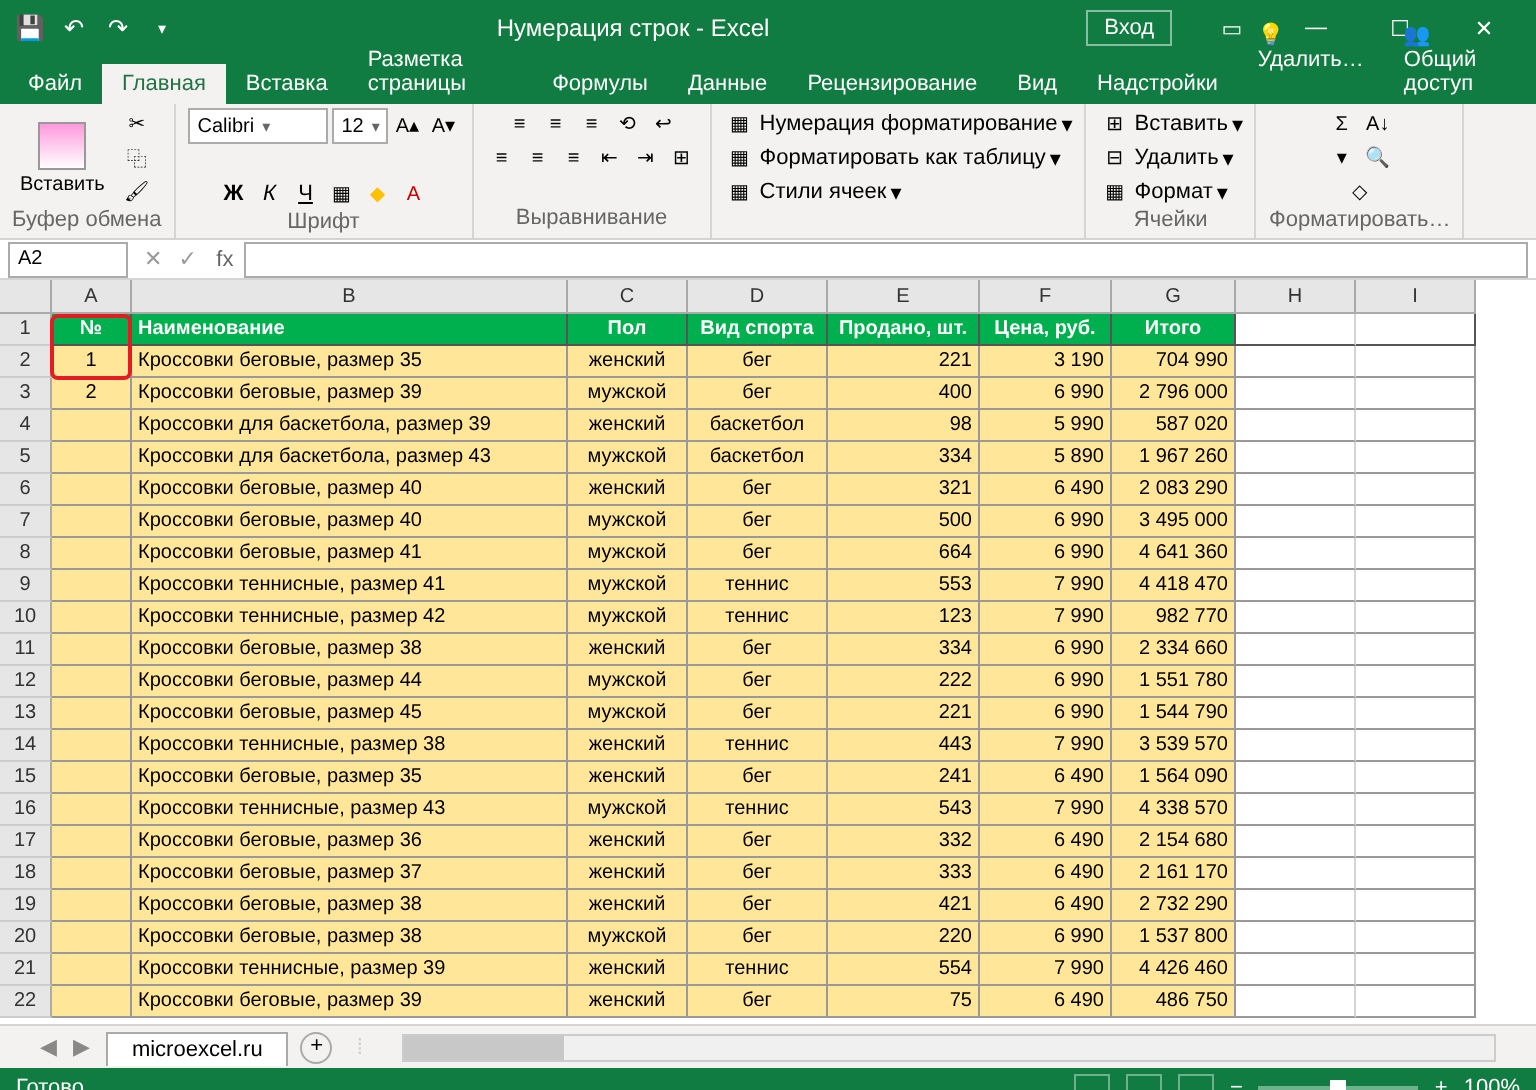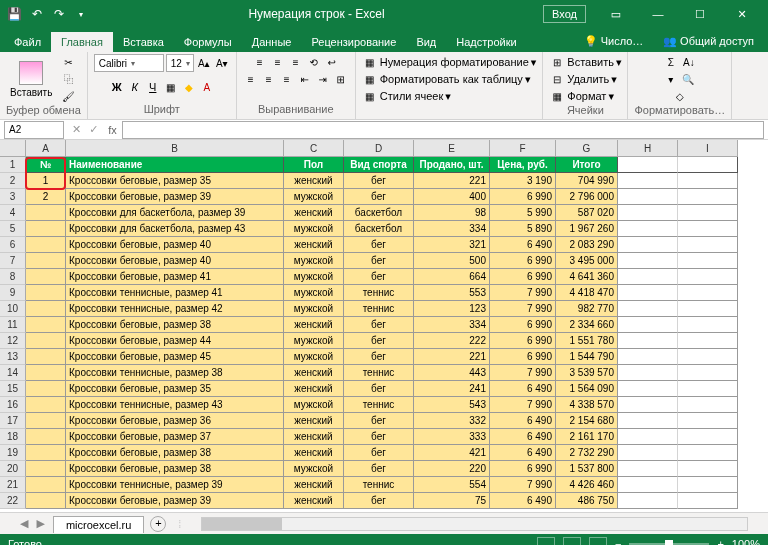--- a/index.html
+++ b/index.html
@@ -71,48 +71,49 @@
     <span class="btn">—</span>
     <span class="btn">☐</span>
     <span class="btn">✕</span>
   </div>
 </div>
 
 <div class="ribbon-tabs">
   <div class="ribbon-tab file">Файл</div>
   <div class="ribbon-tab active">Главная</div>
   <div class="ribbon-tab">Вставка</div>
+  <div class="ribbon-tab">Разметка страницы</div>
   <div class="ribbon-tab">Формулы</div>
   <div class="ribbon-tab">Данные</div>
   <div class="ribbon-tab">Рецензирование</div>
   <div class="ribbon-tab">Вид</div>
   <div class="ribbon-tab">Надстройки</div>
   <div class="ribbon-right">
-    <div class="ribbon-tab">💡 <span>Число…</span></div>
+    <div class="ribbon-tab">💡 <span>Удалить…</span></div>
     <div class="ribbon-tab">👥 <span>Общий доступ</span></div>
   </div>
 </div>
 
 <div class="ribbon">
   <div class="group">
     <div class="group-body">
       <div class="big-btn">
         <div class="ico" style="background:linear-gradient(#f9d,#fff)"></div>
         <span class="lbl">Вставить</span>
       </div>
       <div class="small-stack">
         <span class="btn-s">✂</span>
         <span class="btn-s">⿻</span>
         <span class="btn-s">🖌</span>
       </div>
     </div>
     <div class="group-label">Буфер обмена</div>
   </div>
   <div class="group">
-    <div class="group-body small-stack" style="gap:7px">
+    <div class="group-body small-stack" style="gap:17px">
       <div class="font-row">
         <div class="combo" style="width:70px">Calibri</div>
         <div class="combo" style="width:28px">12</div>
         <span class="btn-s">A▴</span>
         <span class="btn-s">A▾</span>
       </div>
       <div class="font-row">
         <span class="btn-s">
             <b>Ж</b>
           </span>

